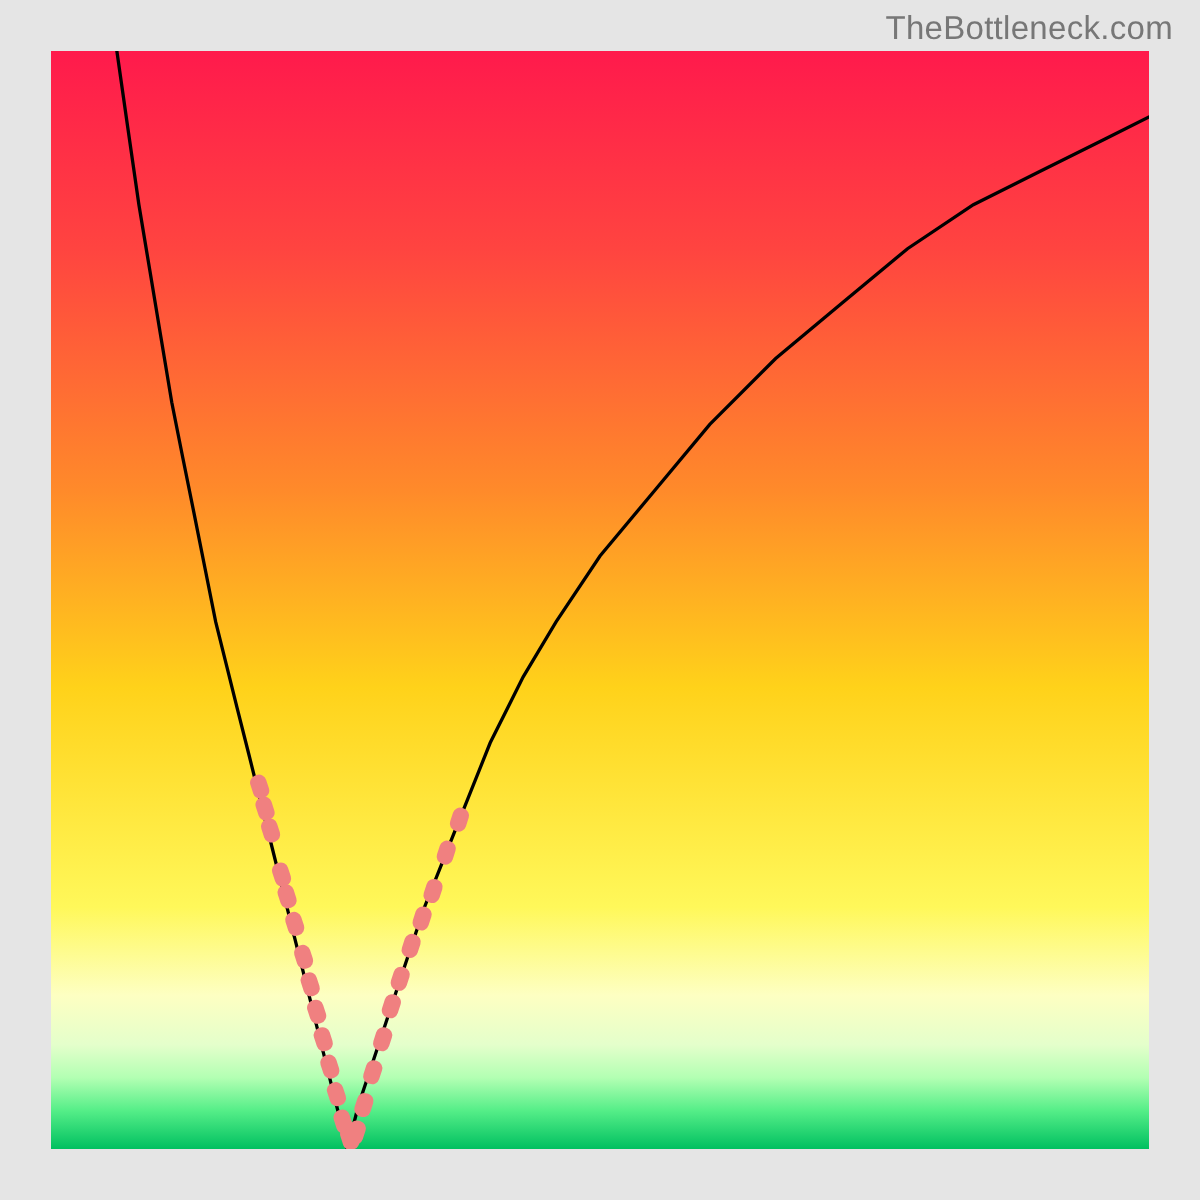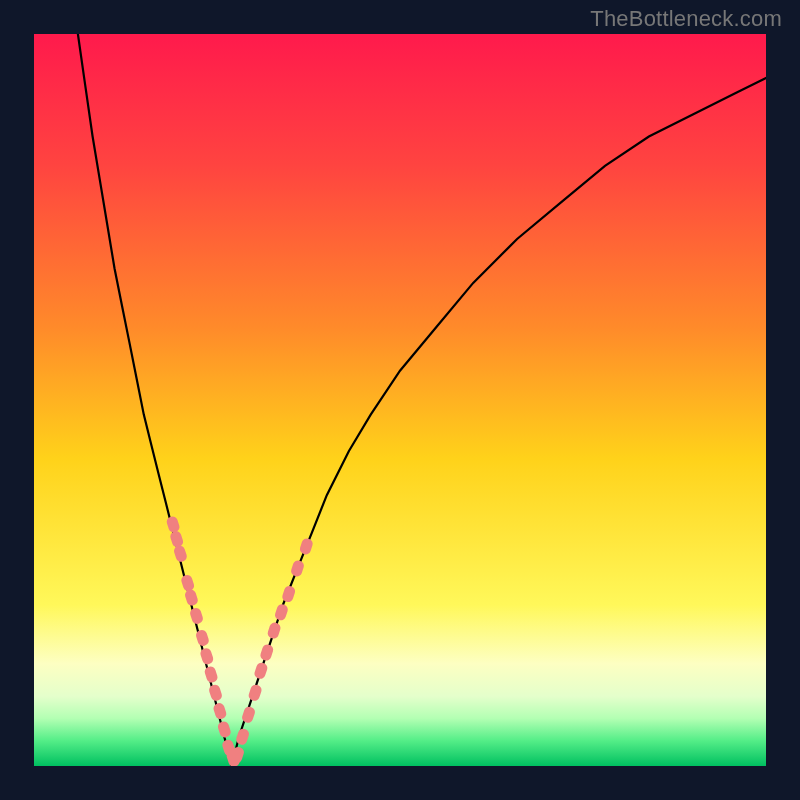--- a/index.html
+++ b/index.html
@@ -9,21 +9,21 @@
     height: 800px;
     overflow: hidden;
     background: #000;
     font-family: Arial, Helvetica, sans-serif;
   }
   .frame {
     position: absolute;
     top: 0; left: 0;
     width: 800px;
     height: 800px;
-    background: #0f172a;
+    background: #e5e5e5;
   }
   .plot-area {
     position: absolute;
     top: 34px;
     left: 34px;
     width: 732px;
     height: 732px;
     overflow: hidden;
   }
   .gradient {

